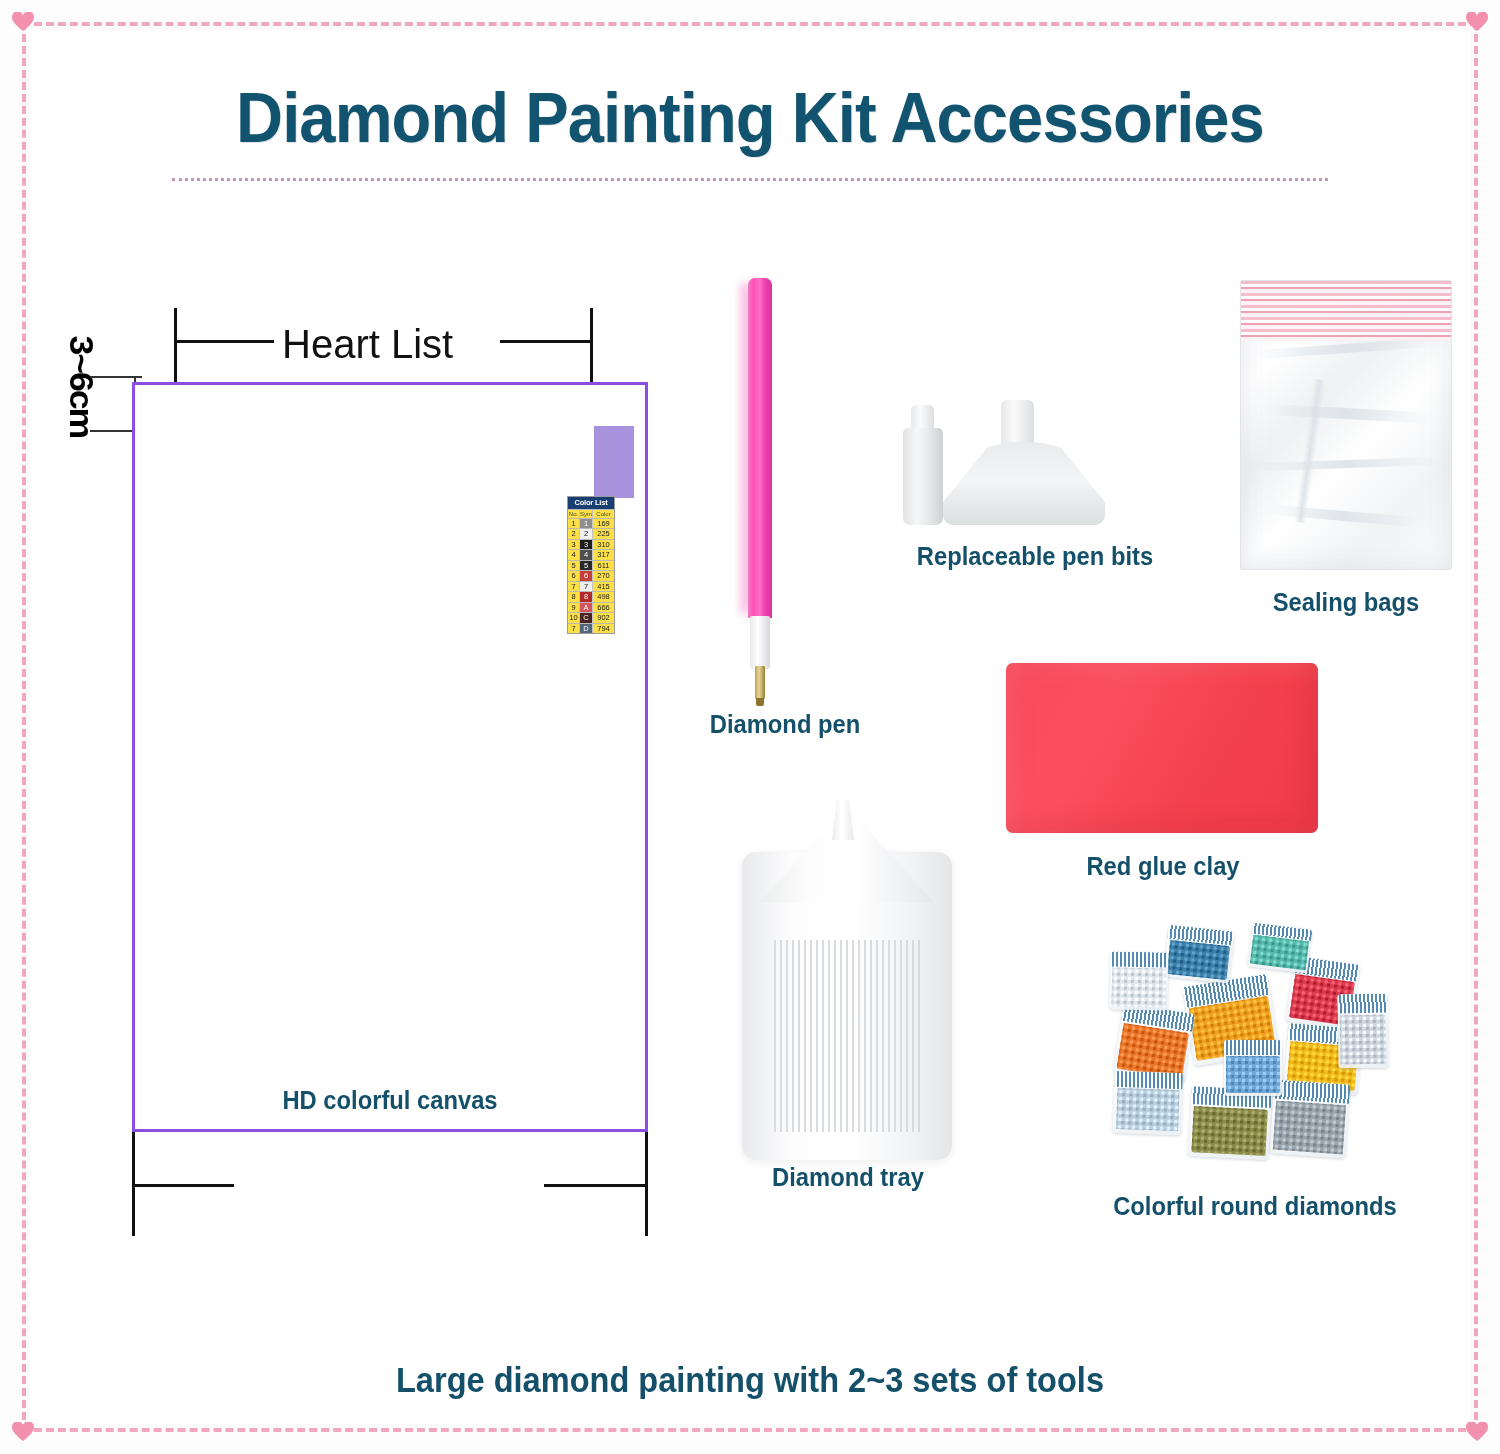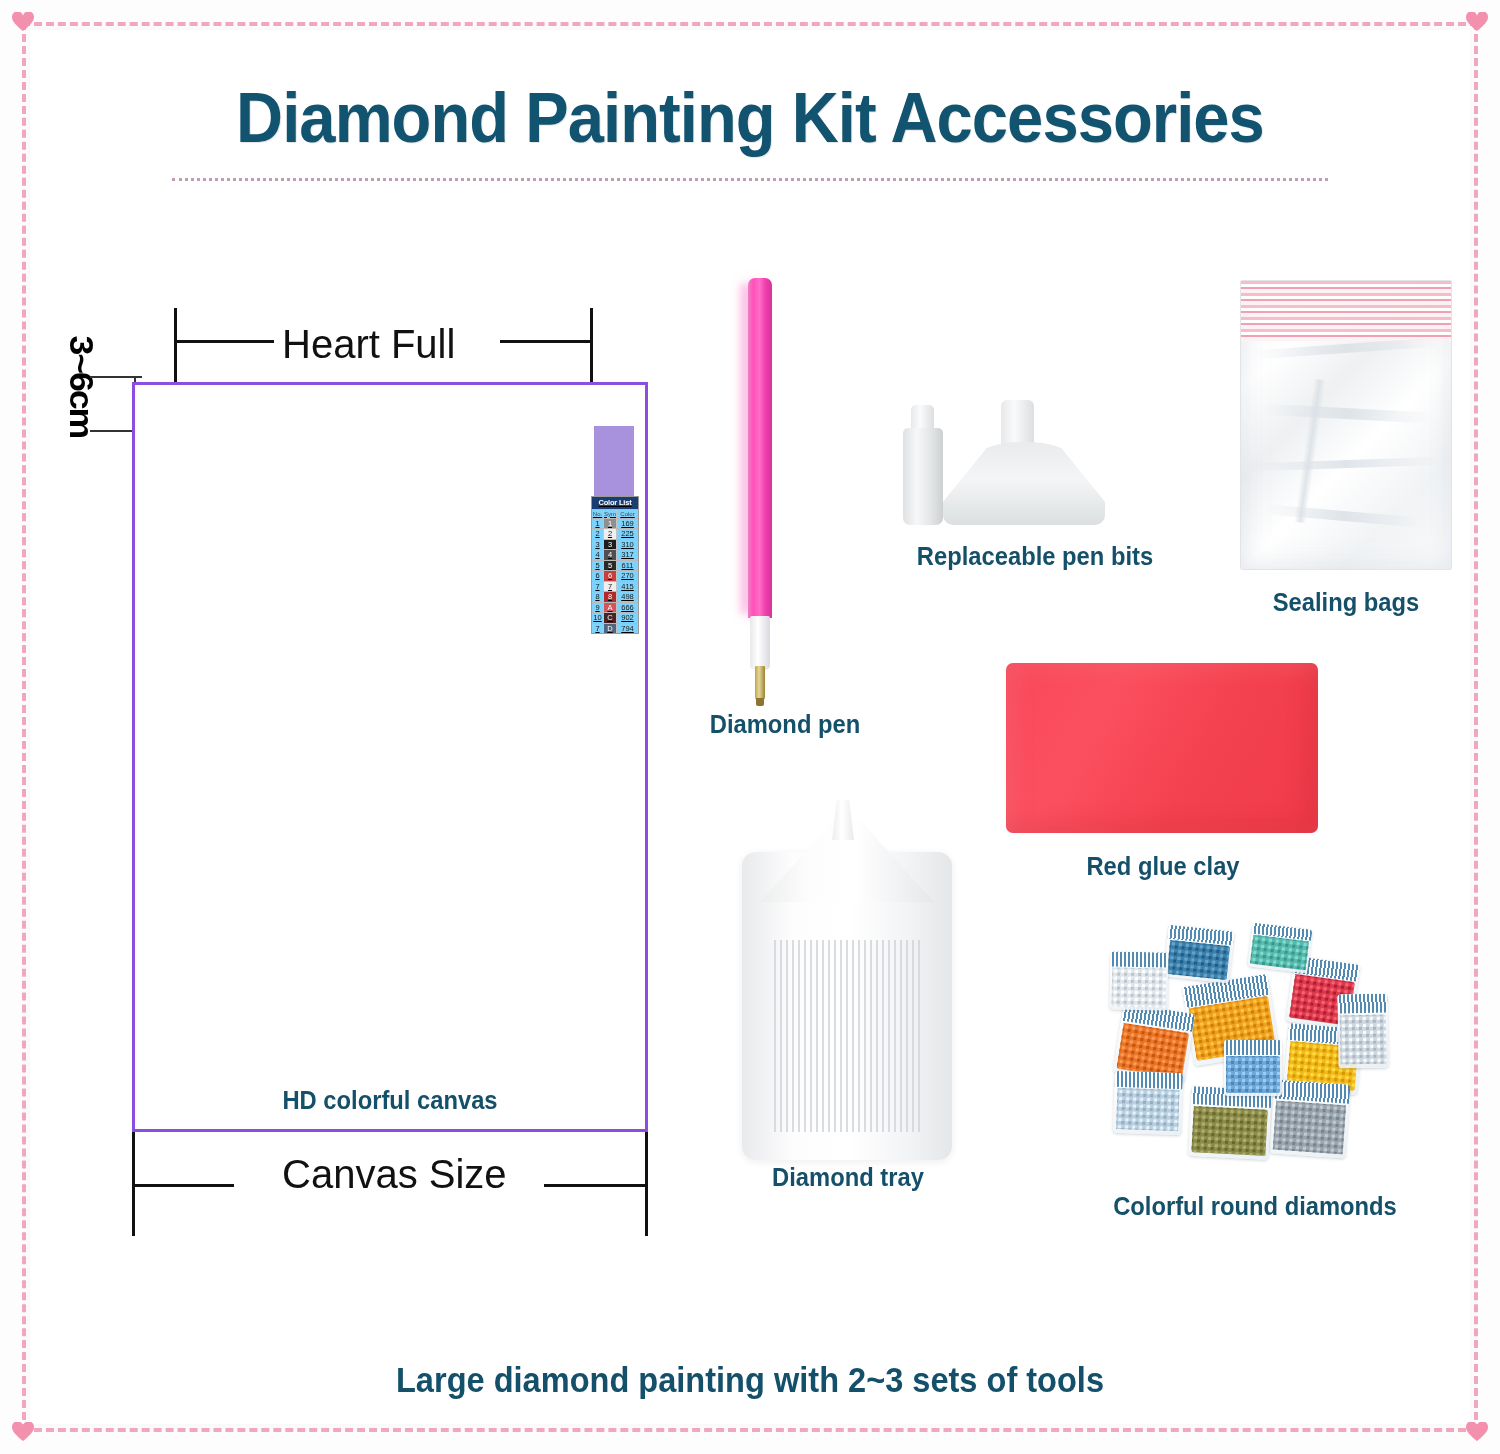--- a/index.html
+++ b/index.html
@@ -149,28 +149,27 @@
     left: 562px;
     top: 126px;
     width: 40px;
     height: 72px;
     background: #a992dd;
   }
 
   
   .color-list {
     position: absolute;
-    left: 559px;
+    left: 535px;
     top: 196px;
     width: 46px;
     border: 1px solid #9a9a9a;
-    background: #7dd3fc;
+    background: #fde047;
     font-size: 7px;
     line-height: 1;
-    text-decoration: underline;
   }
   .cl-head {
     background: #183e74;
     color: #ffffff;
     font-size: 7.5px;
     text-align: center;
     padding: 2px 0 2px;
     font-weight: bold;
     letter-spacing: -0.2px;
   }
@@ -405,21 +404,21 @@
   <div class="diagram">
 
     <div class="v-label">3~6cm</div>
 
     <div class="vdim" style="left:58px; top:76px; width:52px; height:56px;">
       <div class="tick" style="left:0; top:0; width:52px; height:2px;"></div>
       <div class="tick" style="left:0; bottom:0; width:52px; height:2px;"></div>
       <div class="tick" style="left:44px; top:0; width:2px; height:56px;"></div>
     </div>
 
-    <div class="hs-label">Heart Full</div>
+    <div class="hs-label">Heart List</div>
     <div class="dim-line" style="left:142px; top:8px;  width:3px;  height:118px;"></div>
     <div class="dim-line" style="left:558px; top:8px;  width:3px;  height:118px;"></div>
     <div class="dim-line" style="left:142px; top:40px; width:100px; height:3px;"></div>
     <div class="dim-line" style="left:468px; top:40px; width:93px;  height:3px;"></div>
 
     <div class="canvas-outer"></div>
 
 
     <div class="swatch"></div>
 
@@ -488,21 +487,20 @@
           </div>
         </div>
     </div>
 
     <div class="hd-caption">HD colorful canvas</div>
 
     <div class="dim-line" style="left:100px; top:832px; width:3px;  height:104px;"></div>
     <div class="dim-line" style="left:613px; top:832px; width:3px;  height:104px;"></div>
     <div class="dim-line" style="left:100px; top:884px; width:102px; height:3px;"></div>
     <div class="dim-line" style="left:512px; top:884px; width:104px; height:3px;"></div>
-    <div class="cs-label">Canvas Size</div>
   </div>
 
   <div class="pen-group">
     <div class="pen-glow"></div>
     <div class="pen-barrel"></div>
     <div class="pen-collar"></div>
     <div class="pen-tip"></div>
     <div class="pen-tip-cap"></div>
   </div>
   <div class="cap cap-pen">Diamond pen</div>

